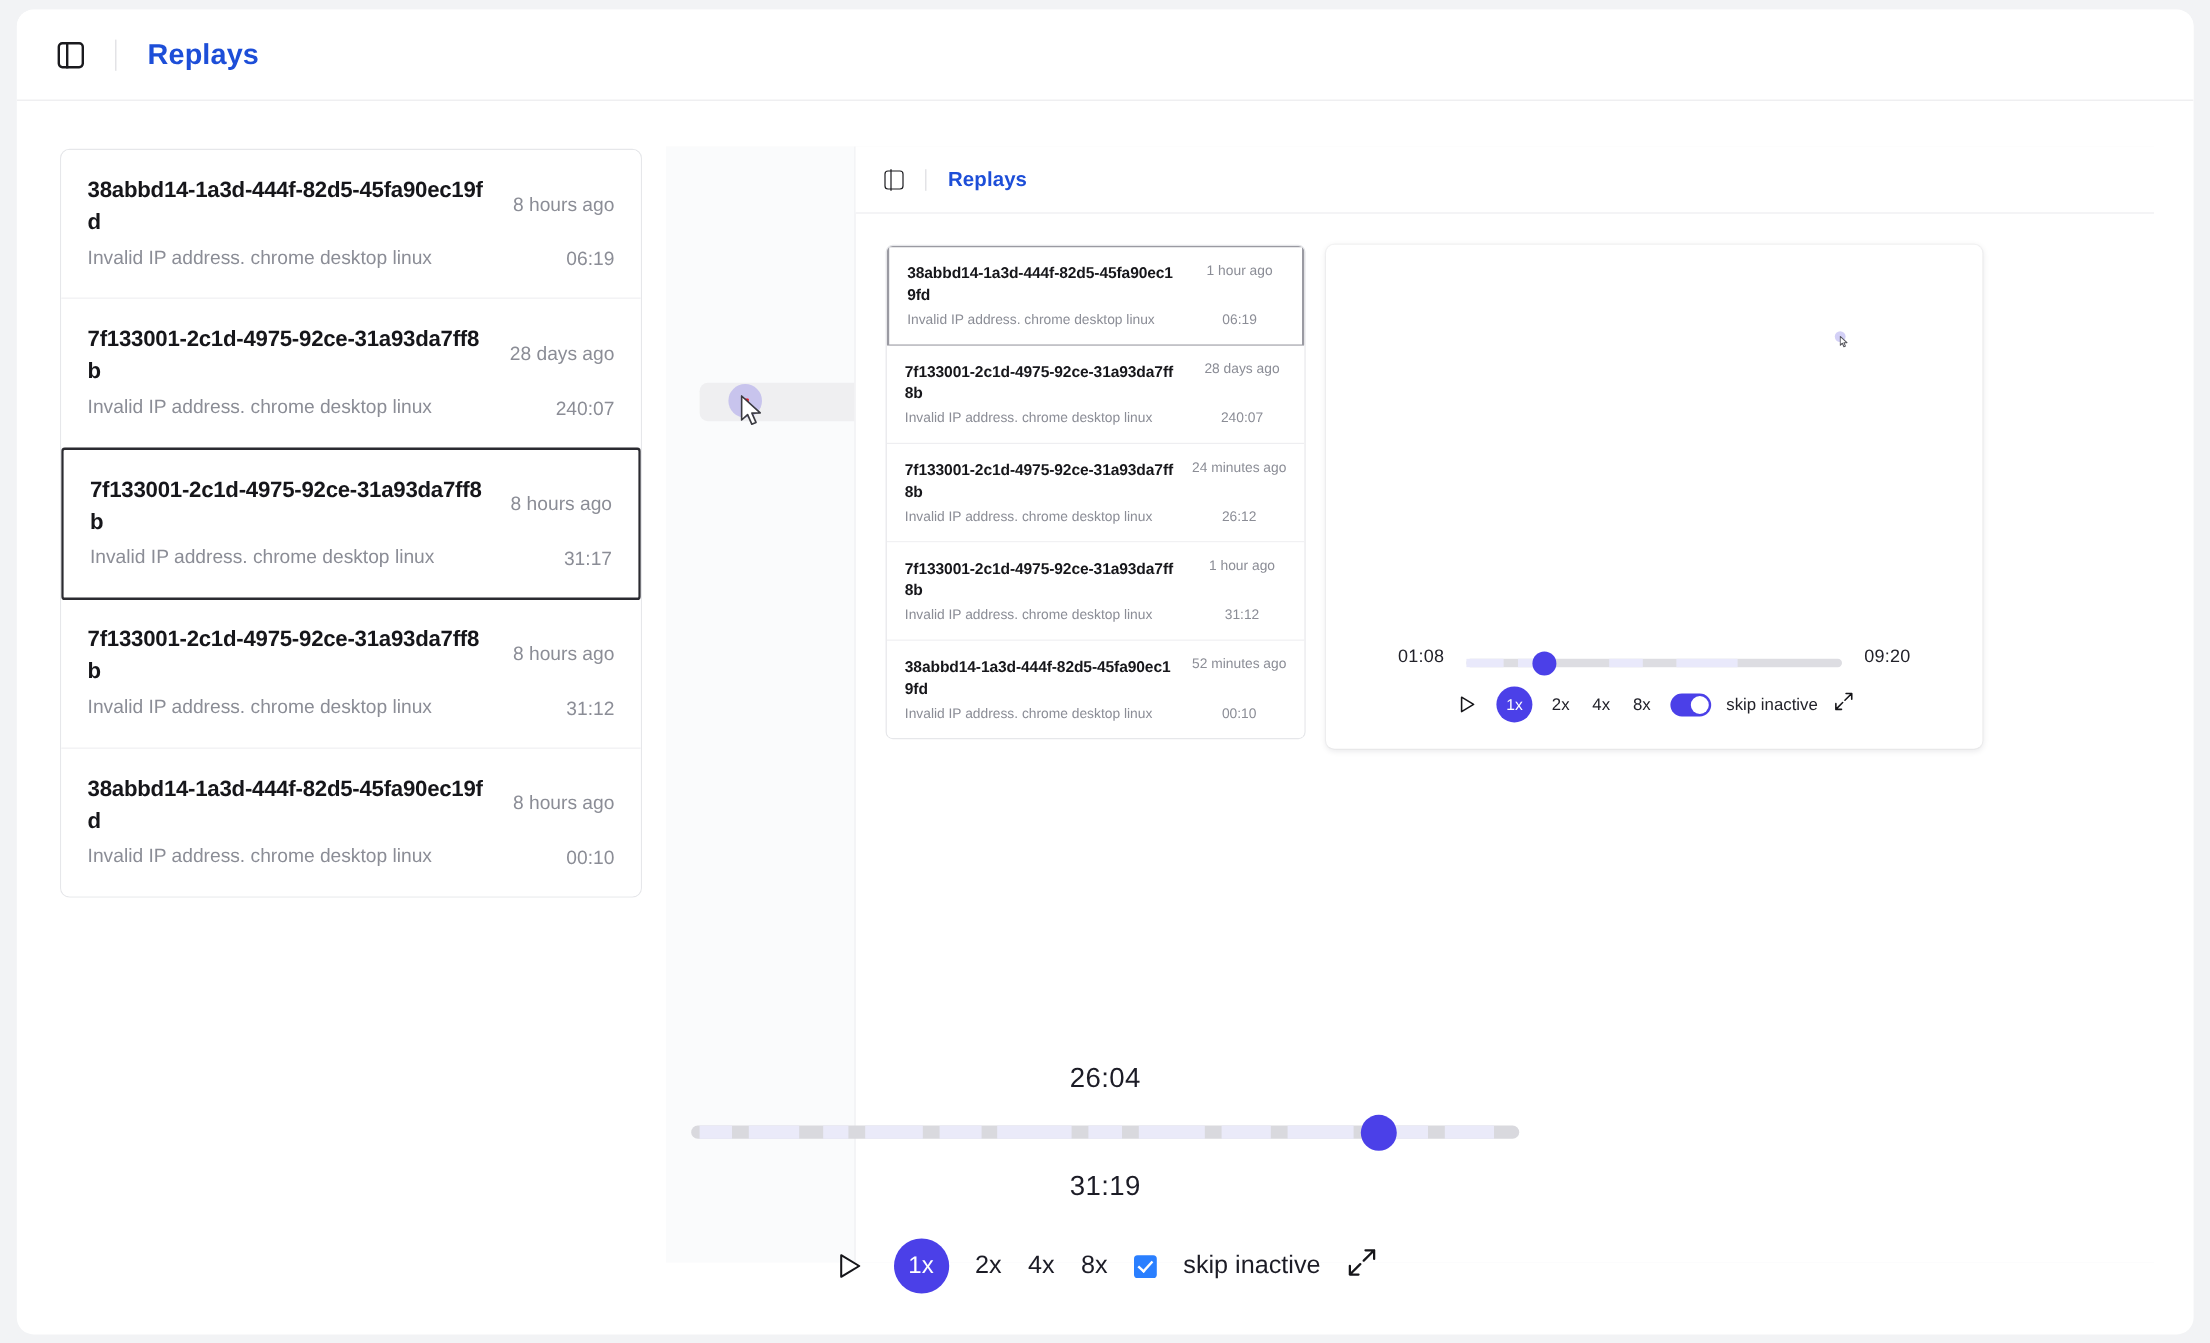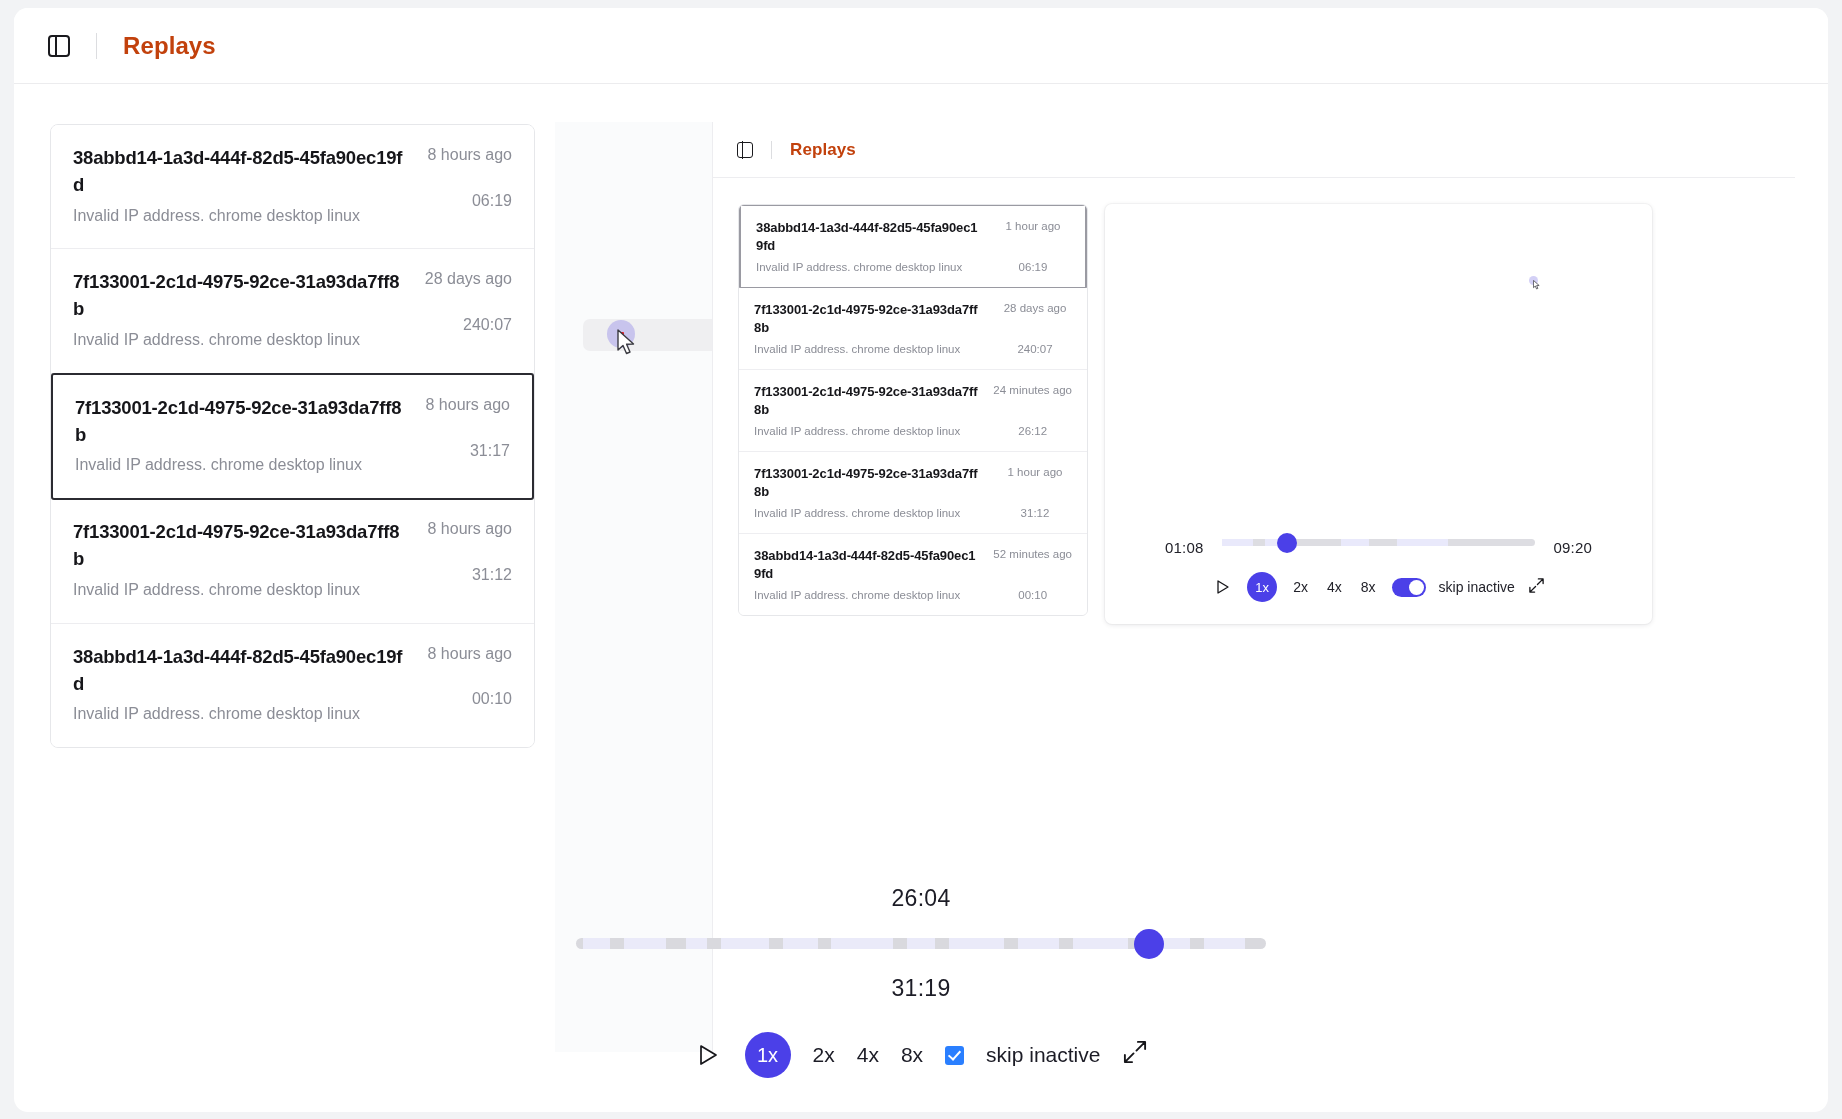--- a/index.html
+++ b/index.html
@@ -36,21 +36,21 @@
   .panel-icon::after {
     content: ""; position: absolute;
     left: 5px; top: -2px; bottom: -2px;
     width: 2px; background: #1a1a1e;
   }
   .divider-v {
     width: 1px; height: 26px; background: #dcdde0;
     margin: 0 26px;
   }
   .title {
-    font-size: 24px; font-weight: 600; color: #c2410c;
+    font-size: 24px; font-weight: 600; color: #1d4ed8;
     letter-spacing: .1px;
   }
 
   
   .body { position: relative; height: calc(100% - 76px); }
 
   
   .replay-list {
     position: absolute; left: 36px; top: 40px;
     width: 485px;
@@ -78,21 +78,21 @@
     font-size: 18.5px; font-weight: 700; color: #16161a;
     line-height: 1.45; letter-spacing: -.2px;
     word-break: break-all;
   }
   .rcard-sub {
     margin-top: 7px;
     font-size: 16px; color: #8b8d96; line-height: 1.3;
   }
   .rcard-right {
     display: flex; flex-direction: column;
-    justify-content: flex-start;
+    justify-content: flex-end;
     align-items: flex-end;
     text-align: right;
     min-width: 105px;
   }
   .rcard-ago {
     font-size: 16px; color: #8b8d96; line-height: 1.3;
   }
   .rcard-dur {
     font-size: 16px; color: #8b8d96; margin-top: 26px;
   }
@@ -190,21 +190,21 @@
   .np-cursor-halo {
     position: absolute; left: 424px; top: 72px;
     width: 9px; height: 9px; border-radius: 50%;
     background: rgba(130,120,230,.35);
   }
   .np-cursor { position: absolute; left: 428px; top: 76px; }
   .np-controls {
     position: absolute; left: 0; right: 0; bottom: 22px;
   }
   .np-scrub {
-    display: flex; align-items: flex-start; gap: 18px;
+    display: flex; align-items: flex-end; gap: 18px;
     padding: 0 60px; margin-bottom: 16px;
   }
   .np-time { font-size: 15px; color: #22222a; letter-spacing: .2px; }
   .np-track {
     flex: 1; position: relative; height: 7px;
     background: #dddde2; border-radius: 4px;
   }
   .np-seg { position: absolute; top: 0; height: 7px; background: #e9e9fb; }
   .np-knob {
     position: absolute; top: 50%; transform: translate(-50%,-50%);

